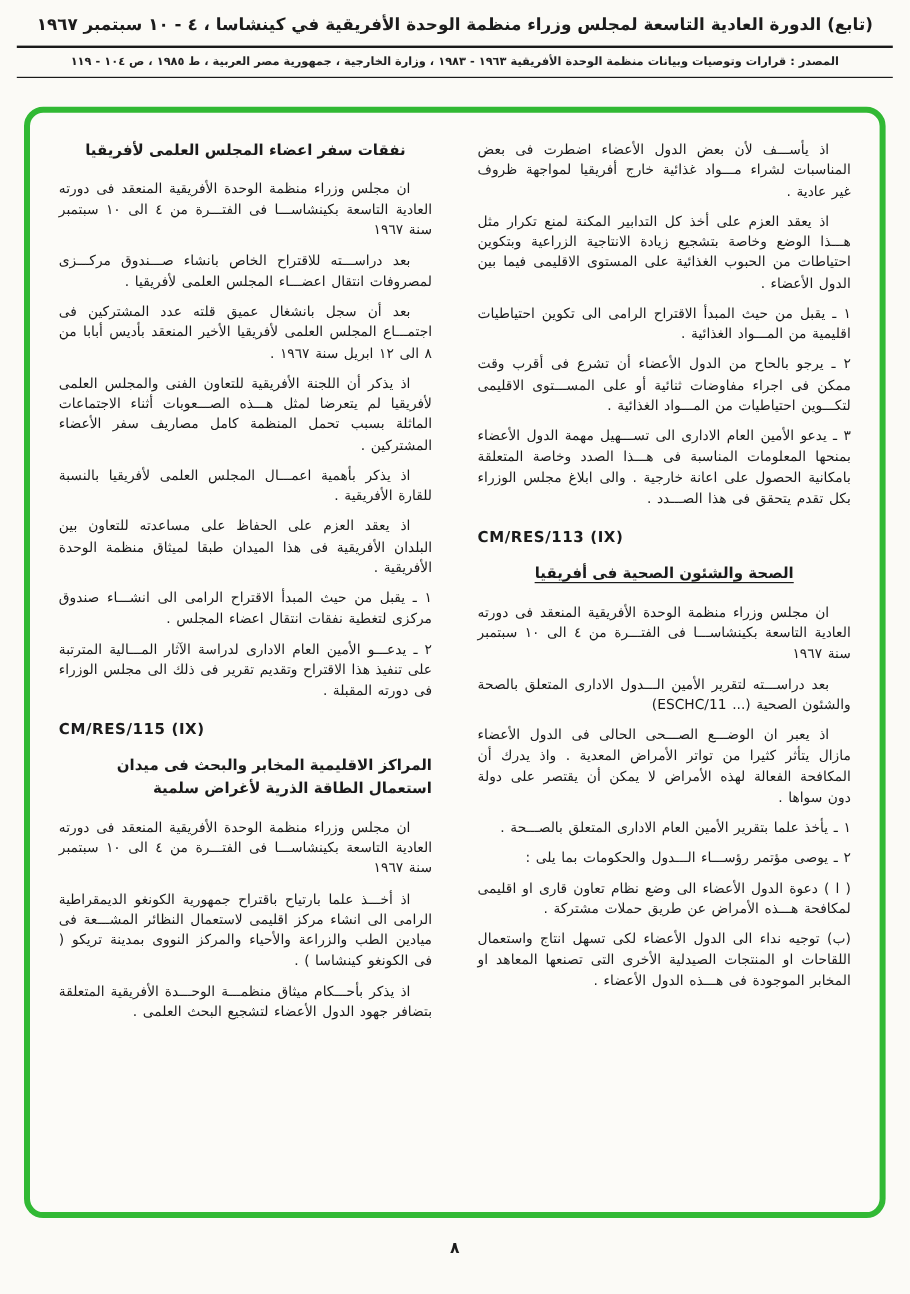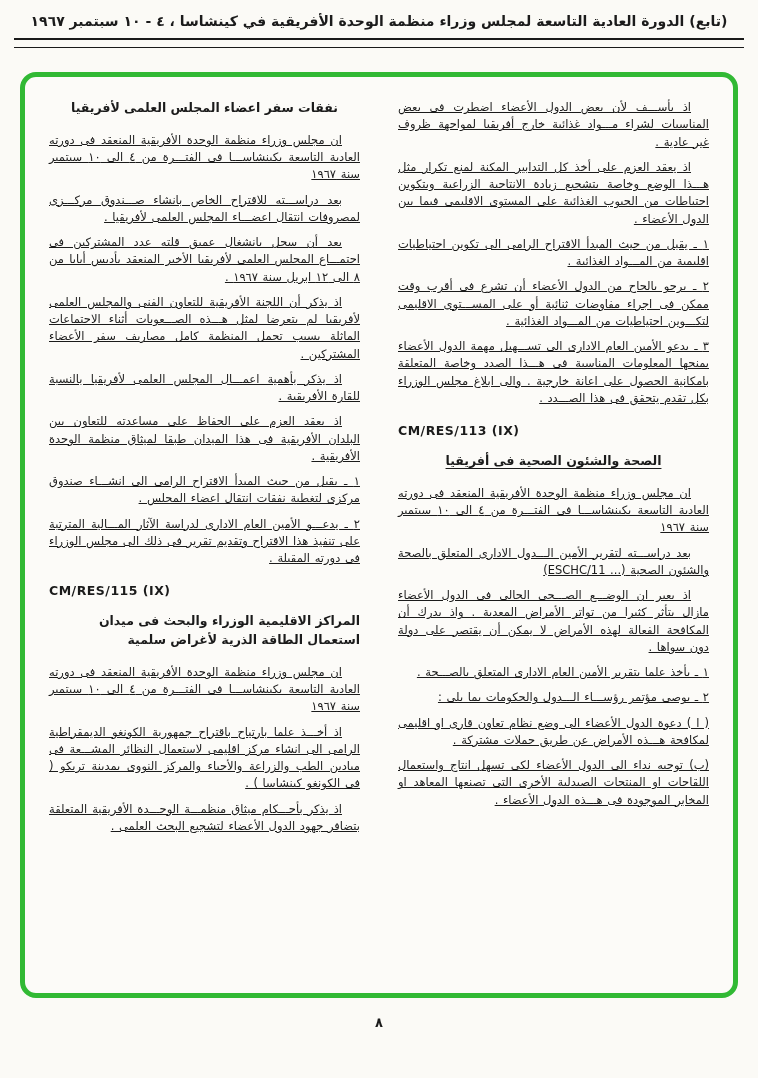--- a/index.html
+++ b/index.html
@@ -33,21 +33,20 @@
   .columns { display:flex; gap:38px; height:100%; }
   .col { flex:1 1 0; min-width:0; }
   
   .para {
     font-size:11.5px;
     line-height:1.5;
     text-align:justify;
     text-indent:18px;
     margin-bottom:8px;
     word-spacing:1px;
-    text-decoration:underline;
   }
   .para.item { text-indent:0; }
   .res-code {
     direction:ltr;
     unicode-bidi:isolate;
     text-align:left;
     font-size:12.5px;
     font-weight:bold;
     margin:16px 0 14px 0;
     letter-spacing:0.5px;
@@ -68,20 +67,21 @@
   .page-num { font-size:13px; font-weight:bold; }
 </style>
 </head>
 <body>
 
 <div class="page">
 
   <header class="doc-header">
     <div class="doc-title">(تابع) الدورة العادية التاسعة لمجلس وزراء منظمة الوحدة الأفريقية في كينشاسا ، ٤ - ١٠ سبتمبر ١٩٦٧</div>
     <div class="rule"></div>
+    <div class="doc-source">المصدر : قرارات وتوصيات وبيانات منظمة الوحدة الأفريقية ١٩٦٣ - ١٩٨٣ ، وزارة الخارجية ، جمهورية مصر العربية ، ط ١٩٨٥ ، ص ١٠٤ - ١١٩</div>
     <div class="rule thin"></div>
   </header>
 
   <main class="frame">
     <div class="columns">
 
       <section class="col">
         <p class="para">اذ يأســـف لأن بعض الدول الأعضاء اضطرت فى بعض المناسبات لشراء مـــواد غذائية خارج أفريقيا لمواجهة ظروف غير عادية .</p>
         <p class="para">اذ يعقد العزم على أخذ كل التدابير المكنة لمنع تكرار مثل هـــذا الوضع وخاصة بتشجيع زيادة الانتاجية الزراعية وبتكوين احتياطات من الحبوب الغذائية على المستوى الاقليمى فيما بين الدول الأعضاء .</p>
         <p class="para item">١ ـ يقبل من حيث المبدأ الاقتراح الرامى الى تكوين احتياطيات اقليمية من المـــواد الغذائية .</p>
@@ -104,21 +104,21 @@
         <p class="para">ان مجلس وزراء منظمة الوحدة الأفريقية المنعقد فى دورته العادية التاسعة بكينشاســـا فى الفتـــرة من ٤ الى ١٠ سبتمبر سنة ١٩٦٧</p>
         <p class="para">بعد دراســـته للاقتراح الخاص بانشاء صـــندوق مركـــزى لمصروفات انتقال اعضـــاء المجلس العلمى لأفريقيا .</p>
         <p class="para">بعد أن سجل بانشغال عميق قلته عدد المشتركين فى اجتمـــاع المجلس العلمى لأفريقيا الأخير المنعقد بأديس أبابا من ٨ الى ١٢ ابريل سنة ١٩٦٧ .</p>
         <p class="para">اذ يذكر أن اللجنة الأفريقية للتعاون الفنى والمجلس العلمى لأفريقيا لم يتعرضا لمثل هـــذه الصـــعوبات أثناء الاجتماعات الماثلة بسبب تحمل المنظمة كامل مصاريف سفر الأعضاء المشتركين .</p>
         <p class="para">اذ يذكر بأهمية اعمـــال المجلس العلمى لأفريقيا بالنسبة للقارة الأفريقية .</p>
         <p class="para">اذ يعقد العزم على الحفاظ على مساعدته للتعاون بين البلدان الأفريقية فى هذا الميدان طبقا لميثاق منظمة الوحدة الأفريقية .</p>
         <p class="para item">١ ـ يقبل من حيث المبدأ الاقتراح الرامى الى انشـــاء صندوق مركزى لتغطية نفقات انتقال اعضاء المجلس .</p>
         <p class="para item">٢ ـ يدعـــو الأمين العام الادارى لدراسة الآثار المـــالية المترتبة على تنفيذ هذا الاقتراح وتقديم تقرير فى ذلك الى مجلس الوزراء فى دورته المقبلة .</p>
 
         <div class="res-code">CM/RES/115  (IX)</div>
-        <h2 class="res-title align-right">المراكز الاقليمية الوزراء والبحث فى ميدان استعمال الطاقة الذرية لأغراض سلمية</h2>
+        <h2 class="res-title align-right">المراكز الاقليمية المخابر والبحث فى ميدان استعمال الطاقة الذرية لأغراض سلمية</h2>
         <p class="para">ان مجلس وزراء منظمة الوحدة الأفريقية المنعقد فى دورته العادية التاسعة بكينشاســـا فى الفتـــرة من ٤ الى ١٠ سبتمبر سنة ١٩٦٧</p>
         <p class="para">اذ أخـــذ علما بارتياح باقتراح جمهورية الكونغو الديمقراطية الرامى الى انشاء مركز اقليمى لاستعمال النظائر المشـــعة فى ميادين الطب والزراعة والأحياء والمركز النووى بمدينة تريكو ( فى الكونغو كينشاسا ) .</p>
         <p class="para">اذ يذكر بأحـــكام ميثاق منظمـــة الوحـــدة الأفريقية المتعلقة بتضافر جهود الدول الأعضاء لتشجيع البحث العلمى .</p>
       </section>
 
     </div>
   </main>
 
   <footer class="doc-footer">
     <span class="page-num">٨</span>

